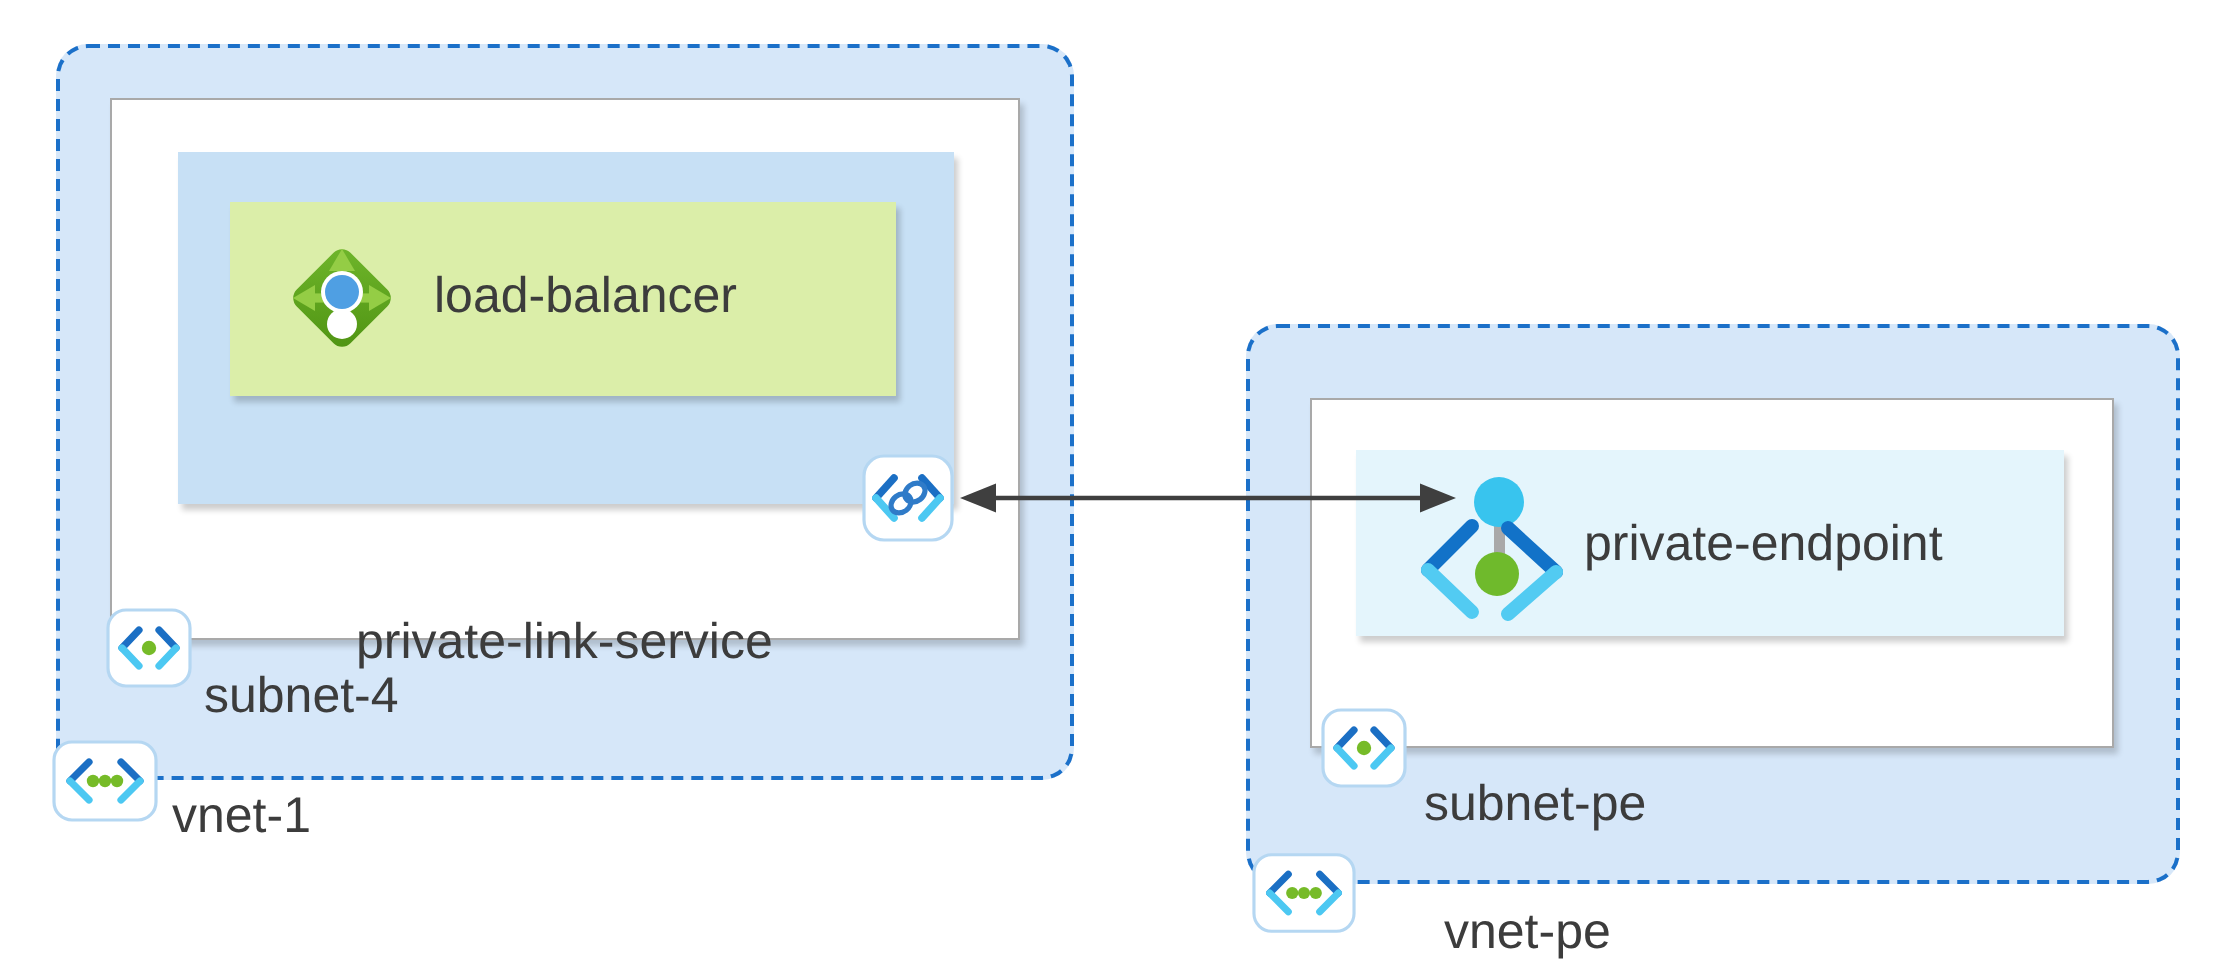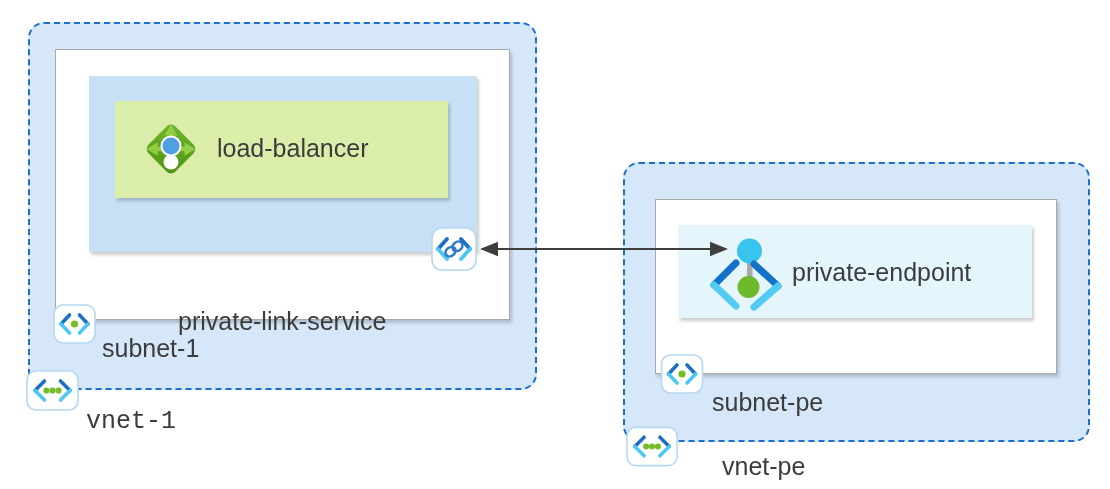--- a/index.html
+++ b/index.html
@@ -96,38 +96,38 @@
       <g stroke-width="3.6" stroke-linecap="round" fill="none">
         <path d="M16.5 11 L8 20" stroke="#1b6fc4"></path>
         <path d="M8 20 L16.5 29" stroke="#4cc8f2"></path>
         <path d="M26.5 11 L35 20" stroke="#1b6fc4"></path>
         <path d="M35 20 L26.5 29" stroke="#4cc8f2"></path>
       </g>
       <circle cx="21.5" cy="20" r="3.6" fill="#76bb28"></circle>
     </svg>
   </div>
 
-  <div class="abs lbl" style="left:102px; top:334px;">subnet-1</div>
+  <div class="abs lbl" style="left:102px; top:334px;">subnet-4</div>
 
   <div class="abs icon" style="left:26px; top:370px; width:53px; height:41px;">
     <svg width="53" height="41" viewBox="0 0 53 41">
       <rect x="1" y="1" width="51" height="39" rx="9" fill="#ffffff" stroke="#b5d7f2" stroke-width="1.6"></rect>
       <g stroke-width="3.6" stroke-linecap="round" fill="none">
         <path d="M18.5 11 L9 20.5" stroke="#1b6fc4"></path>
         <path d="M9 20.5 L18.5 30" stroke="#4cc8f2"></path>
         <path d="M34.5 11 L44 20.5" stroke="#1b6fc4"></path>
         <path d="M44 20.5 L34.5 30" stroke="#4cc8f2"></path>
       </g>
       <circle cx="20.5" cy="20.5" r="3.1" fill="#76bb28"></circle>
       <circle cx="26.5" cy="20.5" r="3.1" fill="#76bb28"></circle>
       <circle cx="32.5" cy="20.5" r="3.1" fill="#76bb28"></circle>
     </svg>
   </div>
 
-  <div class="abs lbl" style="left:86px; top:407px;font-family:Liberation Mono, monospace;">vnet-1</div>
+  <div class="abs lbl" style="left:86px; top:394px;">vnet-1</div>
 
   <div class="abs vnet-box" id="vnetpe-box" style="left:623px; top:162px; width:467px; height:280px;"></div>
 
   <div class="abs subnet-box" id="subnetpe-box" style="left:655px; top:199px; width:402px; height:175px;"></div>
 
   <div class="abs fill-box" id="pe-box" style="left:678px; top:225px; width:354px; height:93px;"></div>
 
   <div class="abs icon" style="left:706px; top:236px; width:76px; height:74px;">
     <svg width="76" height="74" viewBox="0 0 76 74">
       <rect x="41" y="15" width="5.5" height="37" fill="#a9a9a9"></rect>

